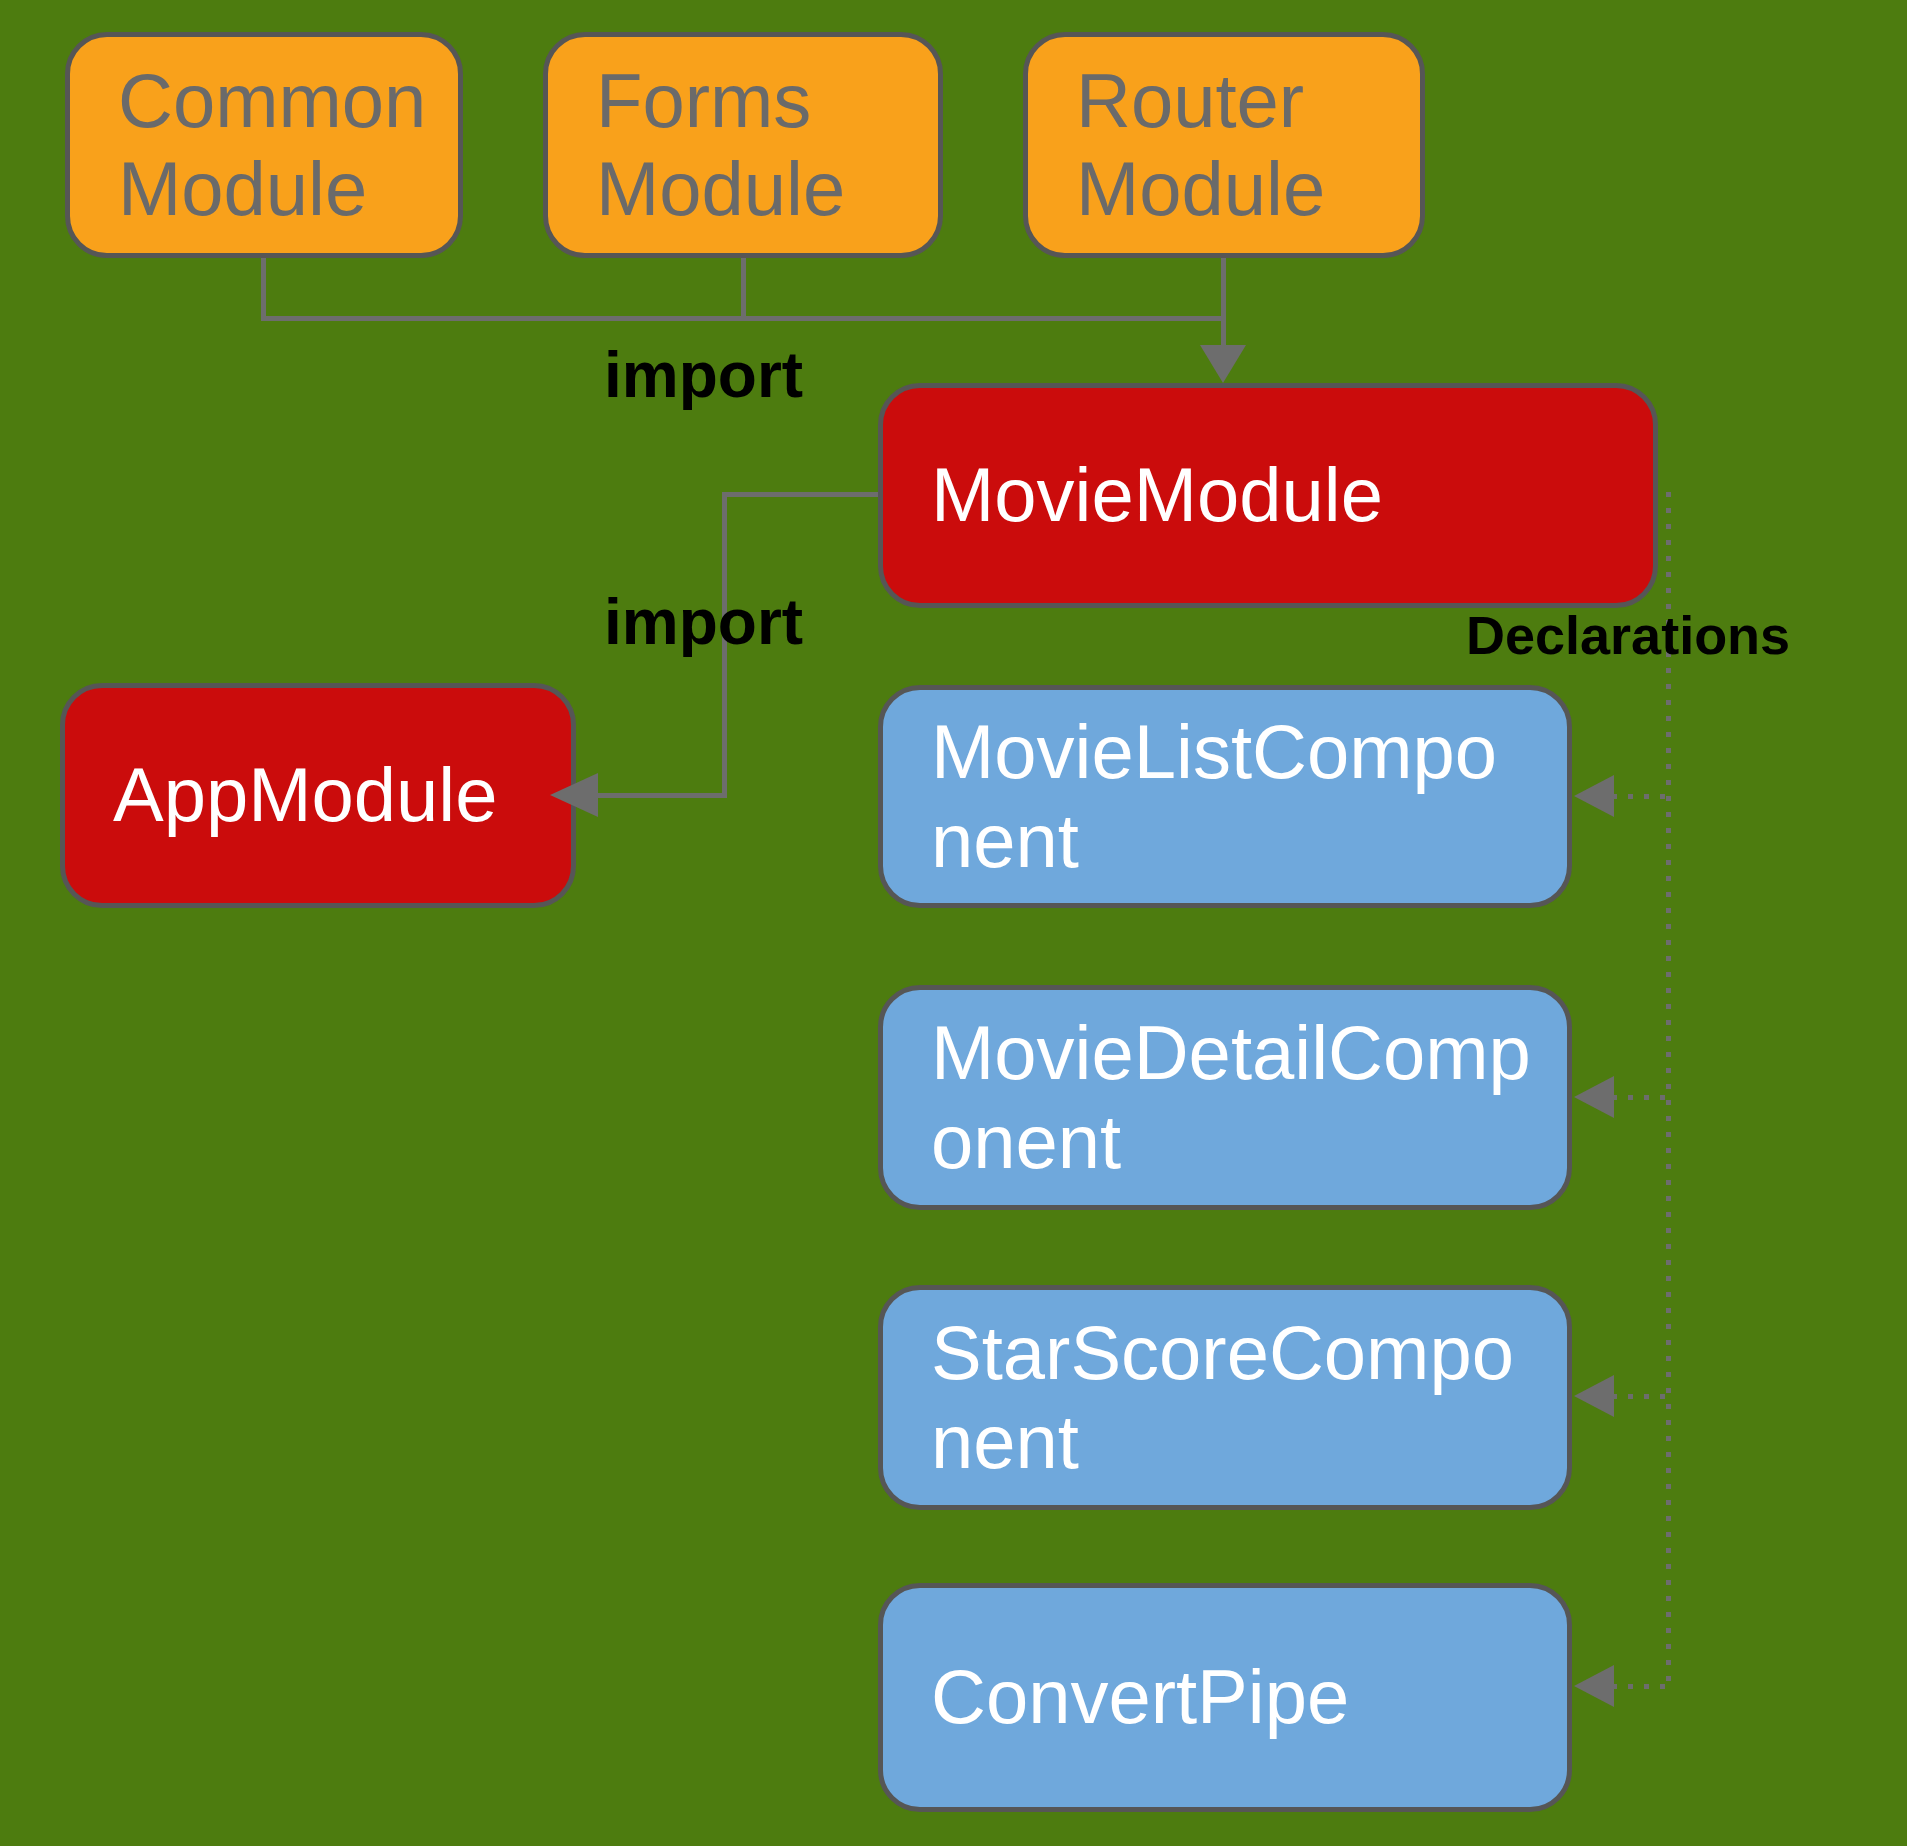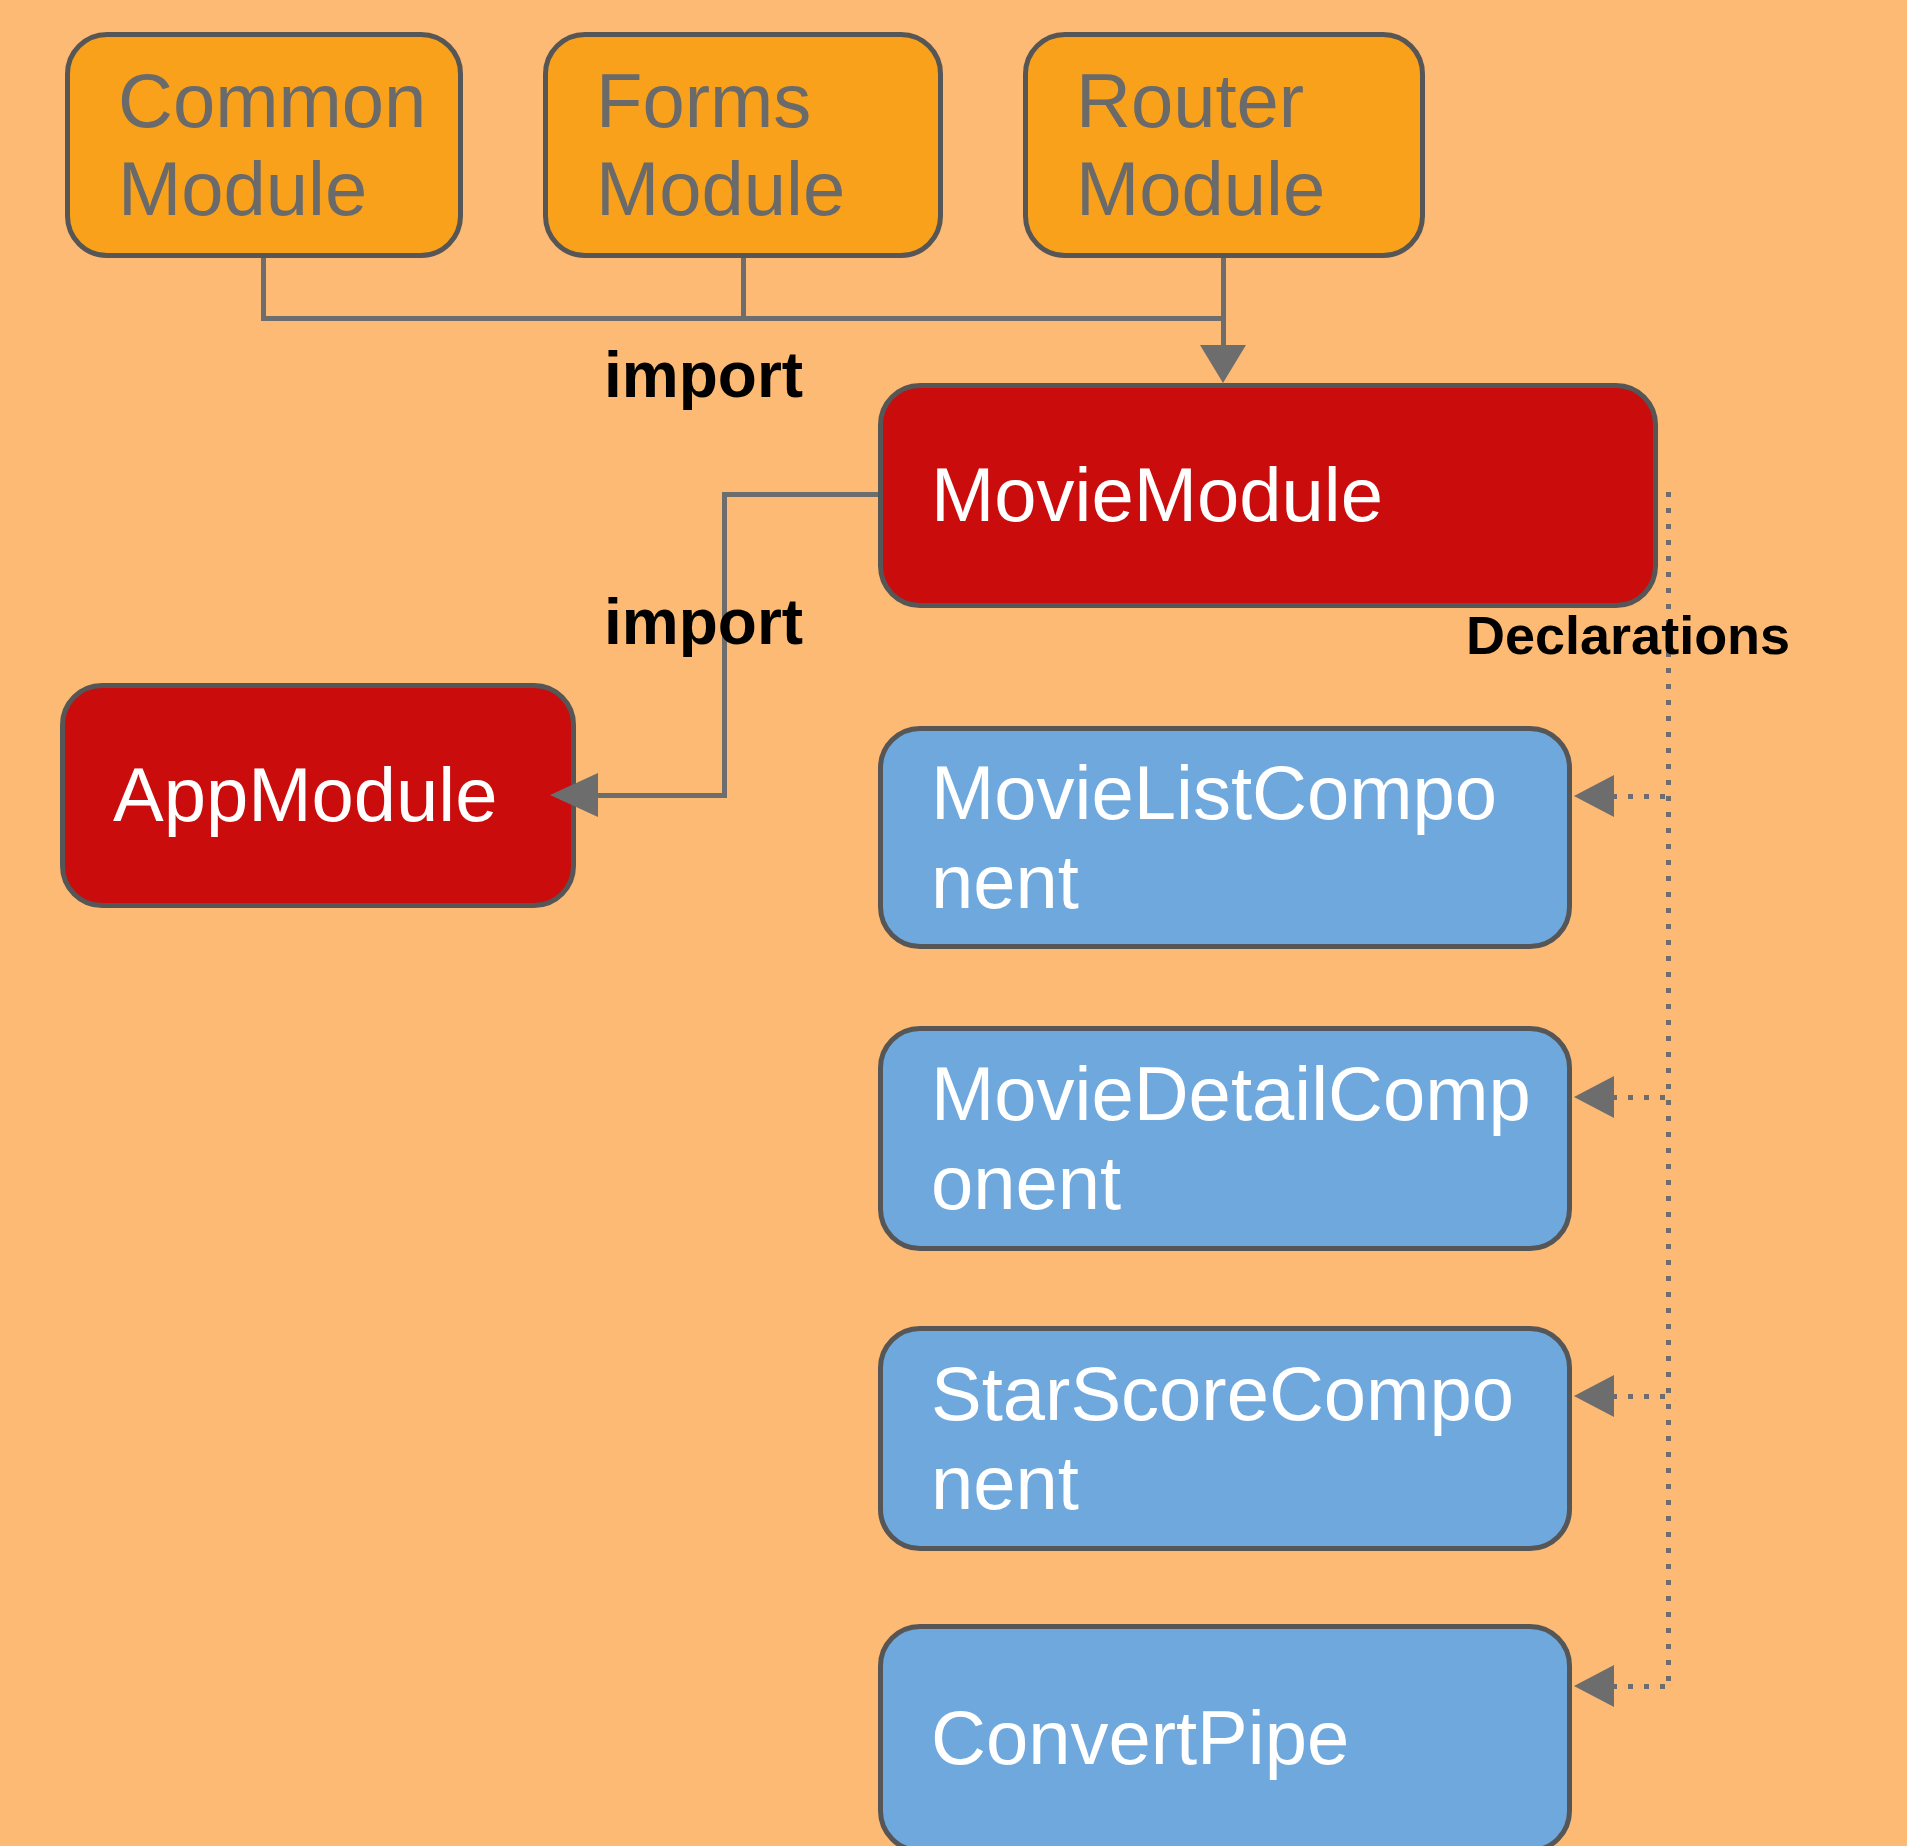--- a/index.html
+++ b/index.html
@@ -1,39 +1,39 @@
 <!DOCTYPE html>
 <html><head>
 <meta charset="utf-8">
 <style>
   html, body { margin: 0; padding: 0; background: #ffffff; }
   .canvas {
     position: relative;
     width: 1907px;
     height: 1846px;
-    background: #fdba74;
+    background: #4d7c0f;
     font-family: "Liberation Sans", sans-serif;
     overflow: hidden;
   }
   .node {
     position: absolute;
     box-sizing: border-box;
     border: 5px solid #565656;
     border-radius: 42px;
     display: flex;
     align-items: center;
     padding: 0 10px 0 48px;
     font-size: 76px;
     line-height: 1.16;
     z-index: 2;
   }
   .node .node-label { white-space: pre-line; }
   .node.orange { background: #f9a11b; color: #6a6a6a; }
   .node.red    { background: #cb0c0c; color: #ffffff; }
-  .node.blue   { background: #6fa8dc; color: #ffffff; margin-top: 41px; }
+  .node.blue   { background: #6fa8dc; color: #ffffff; }
 
   .sline { position: absolute; background: #6d6d6d; z-index: 1; }
   .dline-h {
     position: absolute; height: 5px; z-index: 1;
     background-image: repeating-linear-gradient(to right, #6d6d6d 0 5px, transparent 5px 16px);
   }
   .dline-v {
     position: absolute; width: 5px; z-index: 1;
     background-image: repeating-linear-gradient(to bottom, #6d6d6d 0 5px, transparent 5px 16px);
   }

